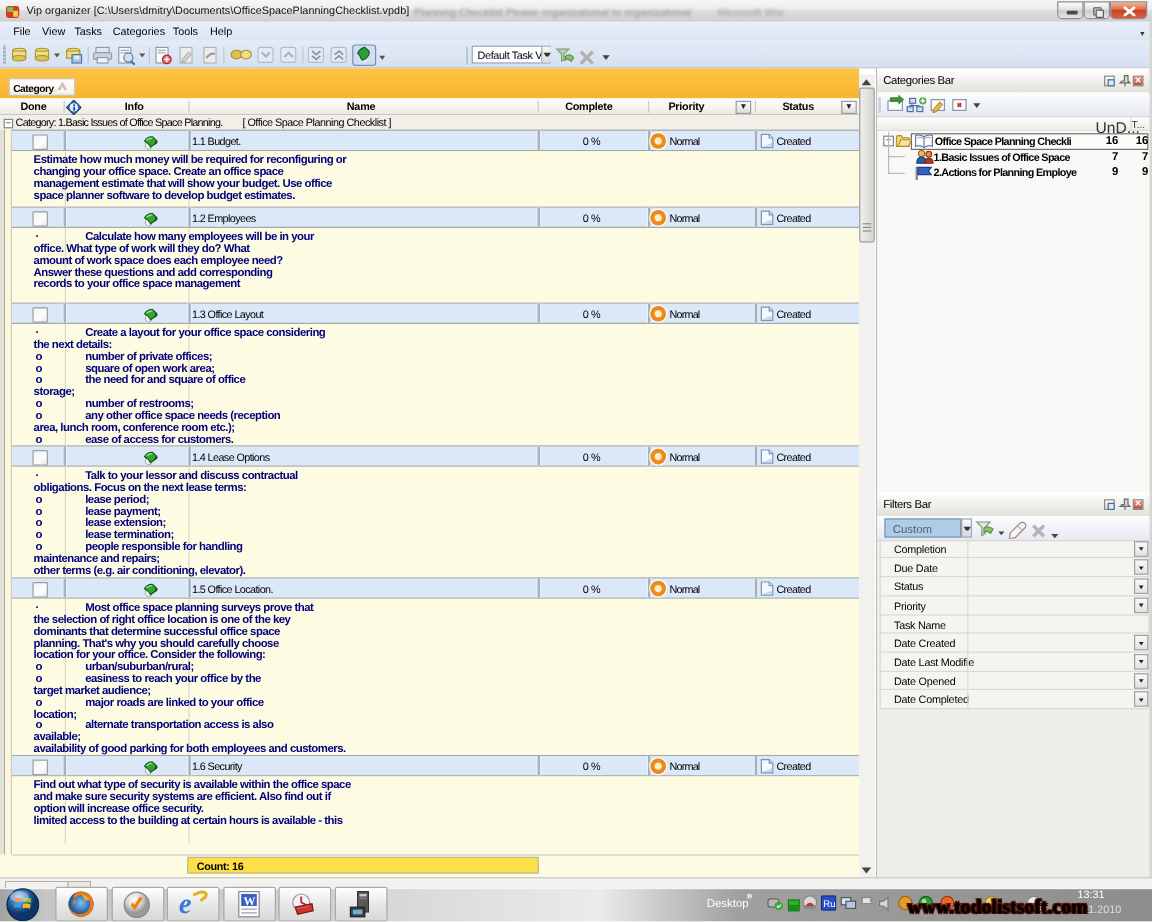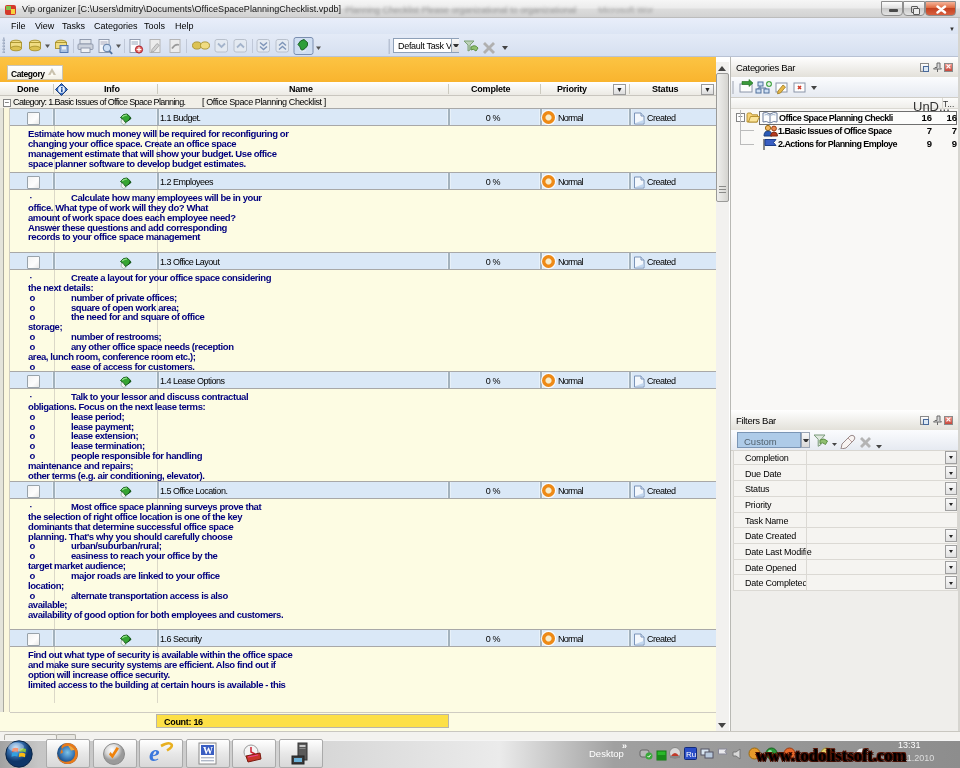--- a/index.html
+++ b/index.html
@@ -408,28 +408,29 @@
     <div class="nl">maintenance and repairs;</div>
     <div class="nl">other terms (e.g. air conditioning, elevator).</div>
     <div style="position:absolute;left:43.5px;top:0;width:1.5px;height:100%;background:#dbd8c8;z-index:1"></div>
     <div style="position:absolute;left:146.5px;top:0;width:1.5px;height:100%;background:#dbd8c8;z-index:1"></div>
   </div>
 <div class="note" style="top:499px;height:130px;padding-top:3px;box-sizing:border-box">
     <div class="nl ind"><span class="bu">·</span>Most office space planning surveys prove that</div>
     <div class="nl">the selection of right office location is one of the key</div>
     <div class="nl">dominants that determine successful office space</div>
     <div class="nl">planning. That's why you should carefully choose</div>
+    <div class="nl">location for your office. Consider the following:</div>
     <div class="nl ind"><span class="bu">o</span>urban/suburban/rural;</div>
     <div class="nl ind"><span class="bu">o</span>easiness to reach your office by the</div>
     <div class="nl">target market audience;</div>
     <div class="nl ind"><span class="bu">o</span>major roads are linked to your office</div>
     <div class="nl">location;</div>
     <div class="nl ind"><span class="bu">o</span>alternate transportation access is also</div>
     <div class="nl">available;</div>
-    <div class="nl">availability of good option for both employees and customers.</div>
+    <div class="nl">availability of good parking for both employees and customers.</div>
     <div style="position:absolute;left:43.5px;top:0;width:1.5px;height:100%;background:#dbd8c8;z-index:1"></div>
     <div style="position:absolute;left:146.5px;top:0;width:1.5px;height:100%;background:#dbd8c8;z-index:1"></div>
   </div>
 <div class="note" style="top:647px;height:56px;padding-top:3px;box-sizing:border-box">
     <div class="nl">Find out what type of security is available within the office space</div>
     <div class="nl">and make sure security systems are efficient. Also find out if</div>
     <div class="nl">option will increase office security.</div>
     <div class="nl">limited access to the building at certain hours is available - this</div>
     <div style="position:absolute;left:43.5px;top:0;width:1.5px;height:100%;background:#dbd8c8;z-index:1"></div>
     <div style="position:absolute;left:146.5px;top:0;width:1.5px;height:100%;background:#dbd8c8;z-index:1"></div>

